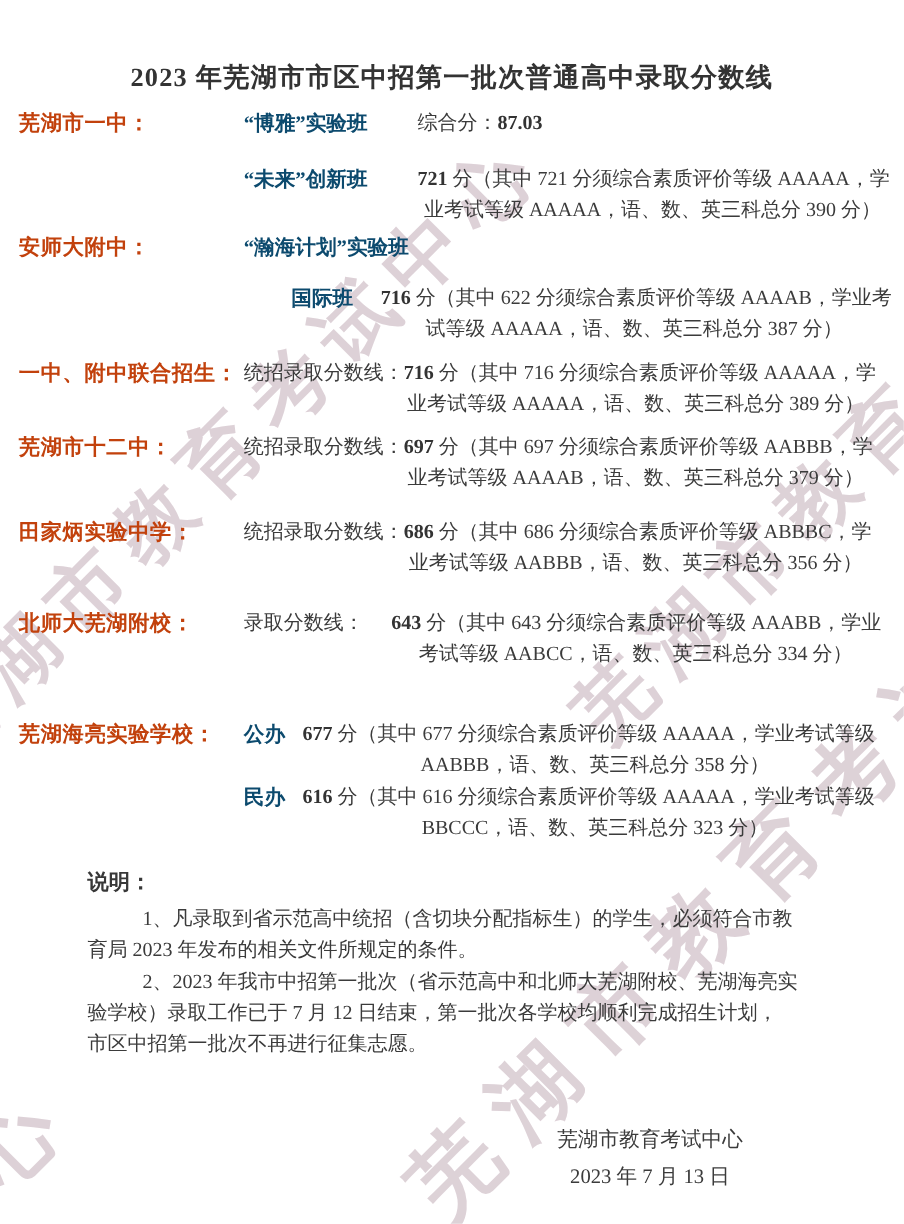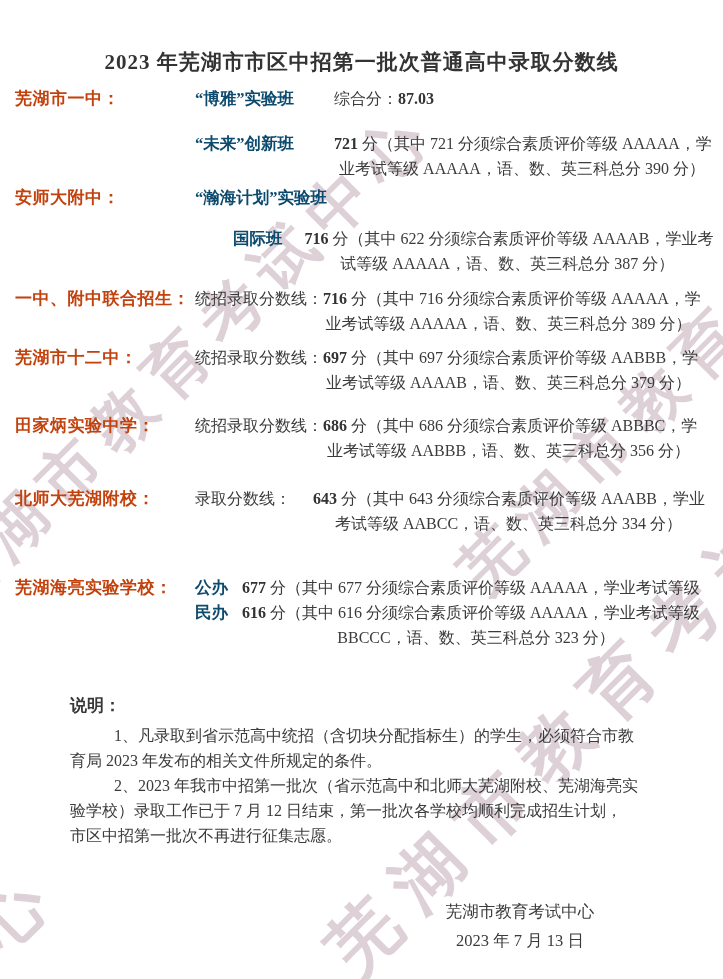--- a/index.html
+++ b/index.html
@@ -152,20 +152,21 @@
             </div>
           </div>
         </div>
         <div class="row" style="top: 575px;">
           <div class="row-label">芜湖海亮实验学校：</div>
           <div class="entries">
             <div class="entry">
               <div class="cls cls-small">公办</div>
               <div class="score">
                 <div class="line"><span class="b">677</span><span> 分（其中 677 分须综合素质评价等级 AAAAA，学业考试等级</span></div>
+                <div class="line cont"><span>AABBB，语、数、英三科总分 358 分）</span></div>
               </div>
             </div>
             <div class="entry">
               <div class="cls cls-small">民办</div>
               <div class="score">
                 <div class="line"><span class="b">616</span><span> 分（其中 616 分须综合素质评价等级 AAAAA，学业考试等级</span></div>
                 <div class="line cont"><span>BBCCC，语、数、英三科总分 323 分）</span></div>
               </div>
             </div>
           </div>

